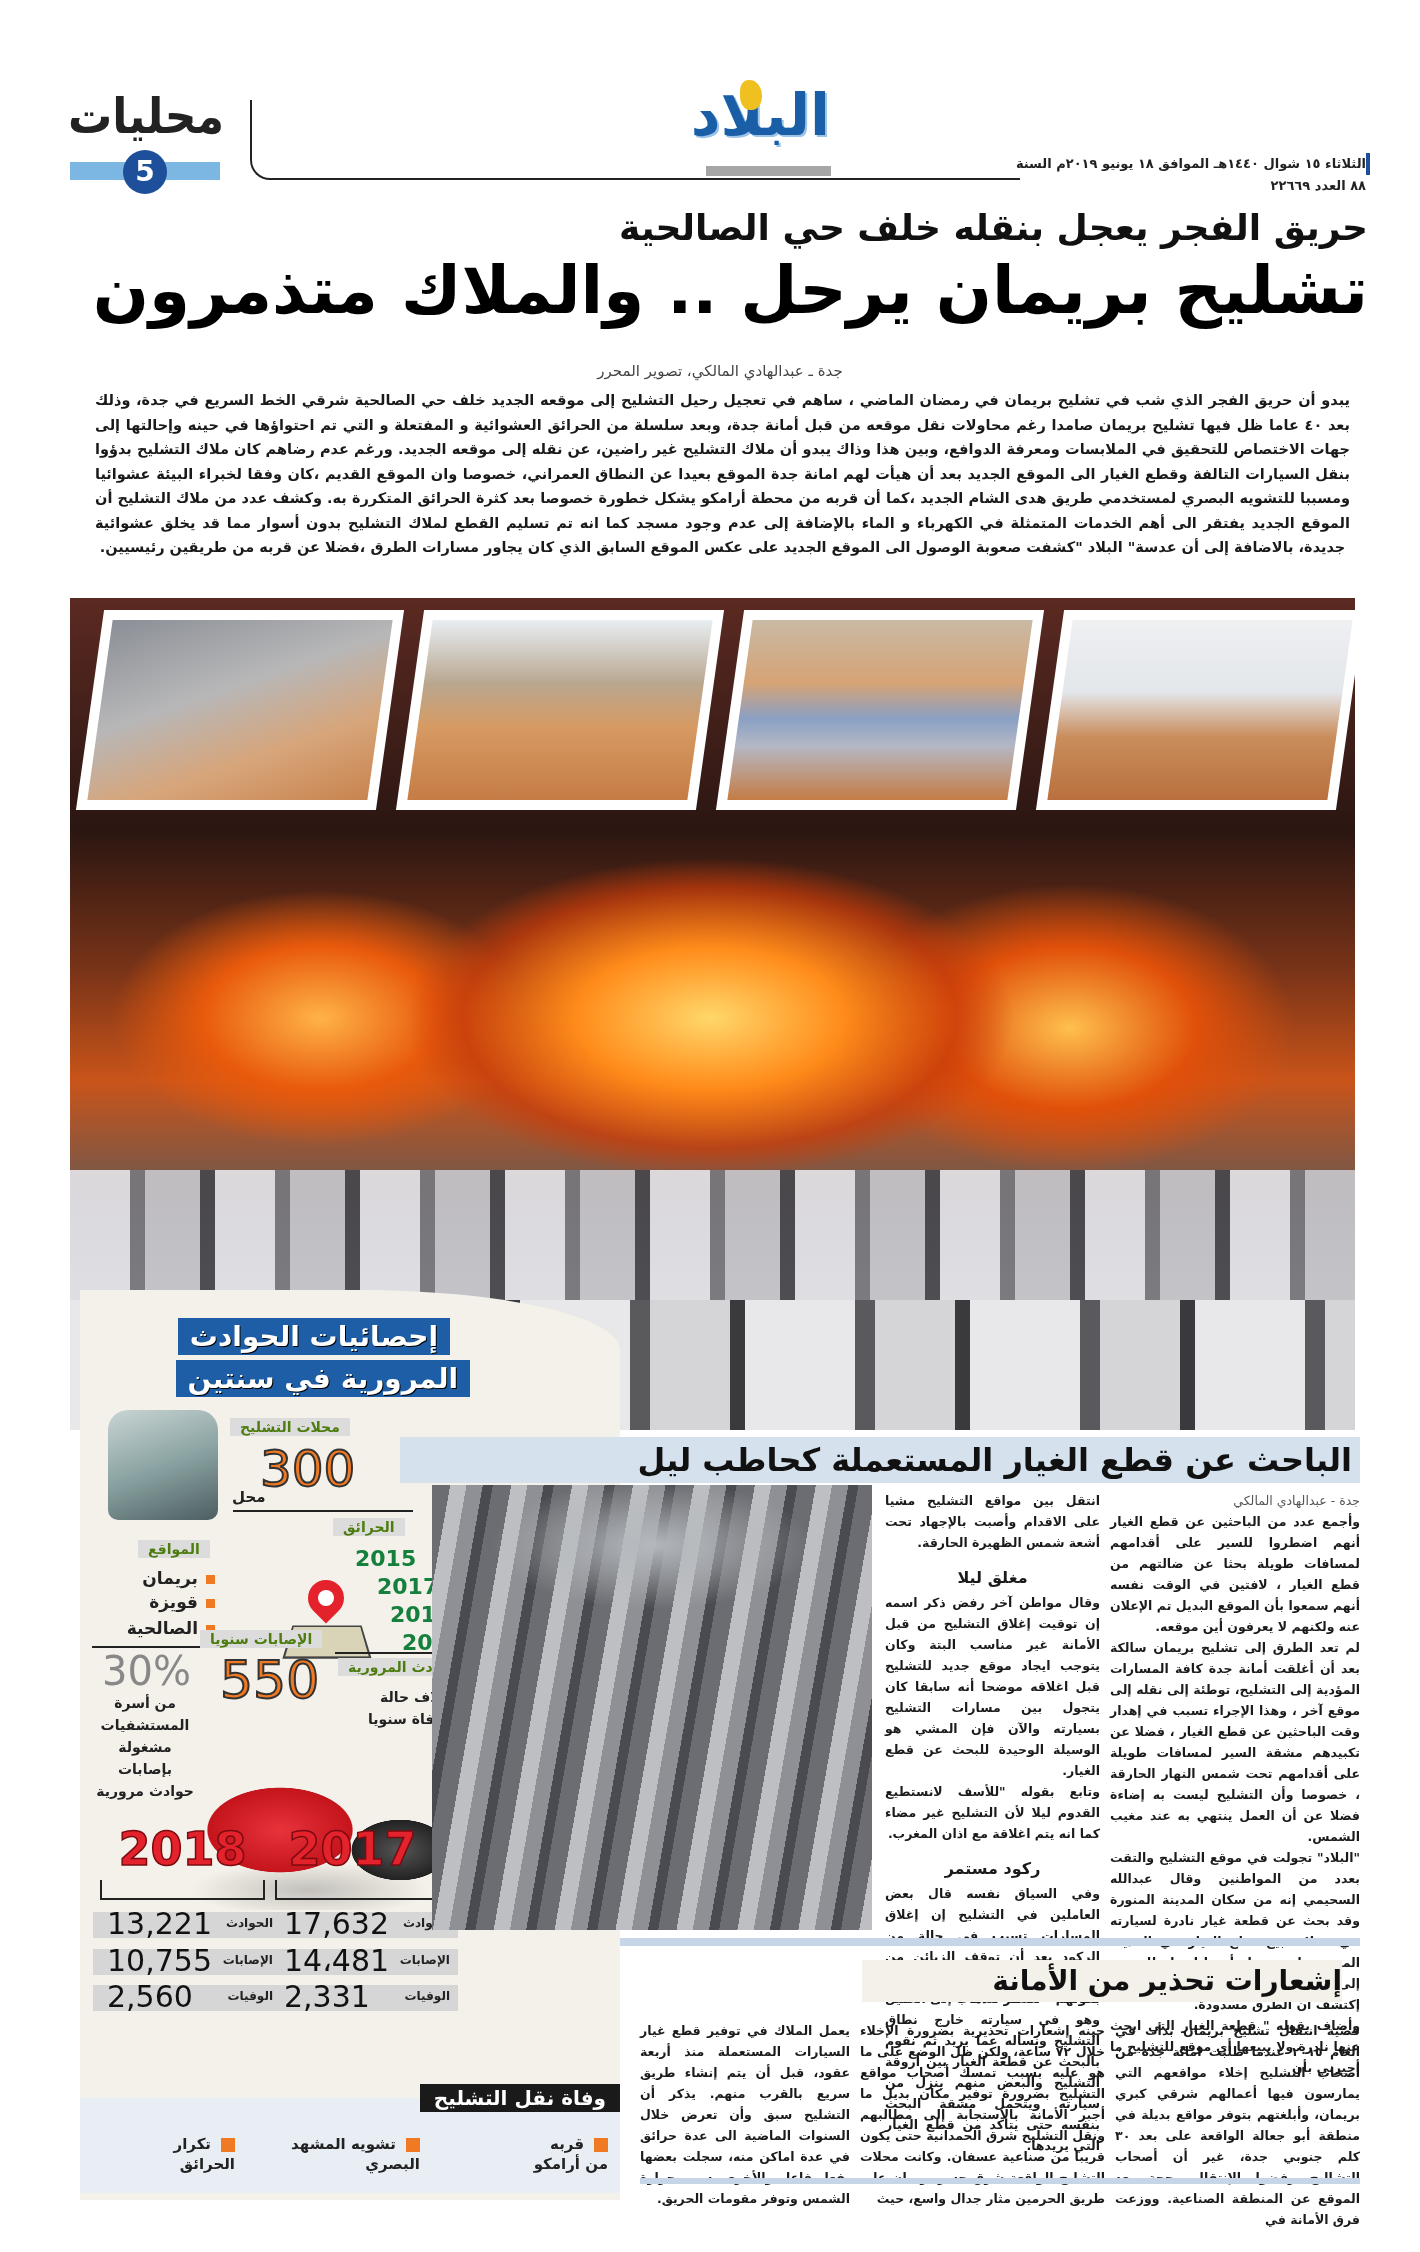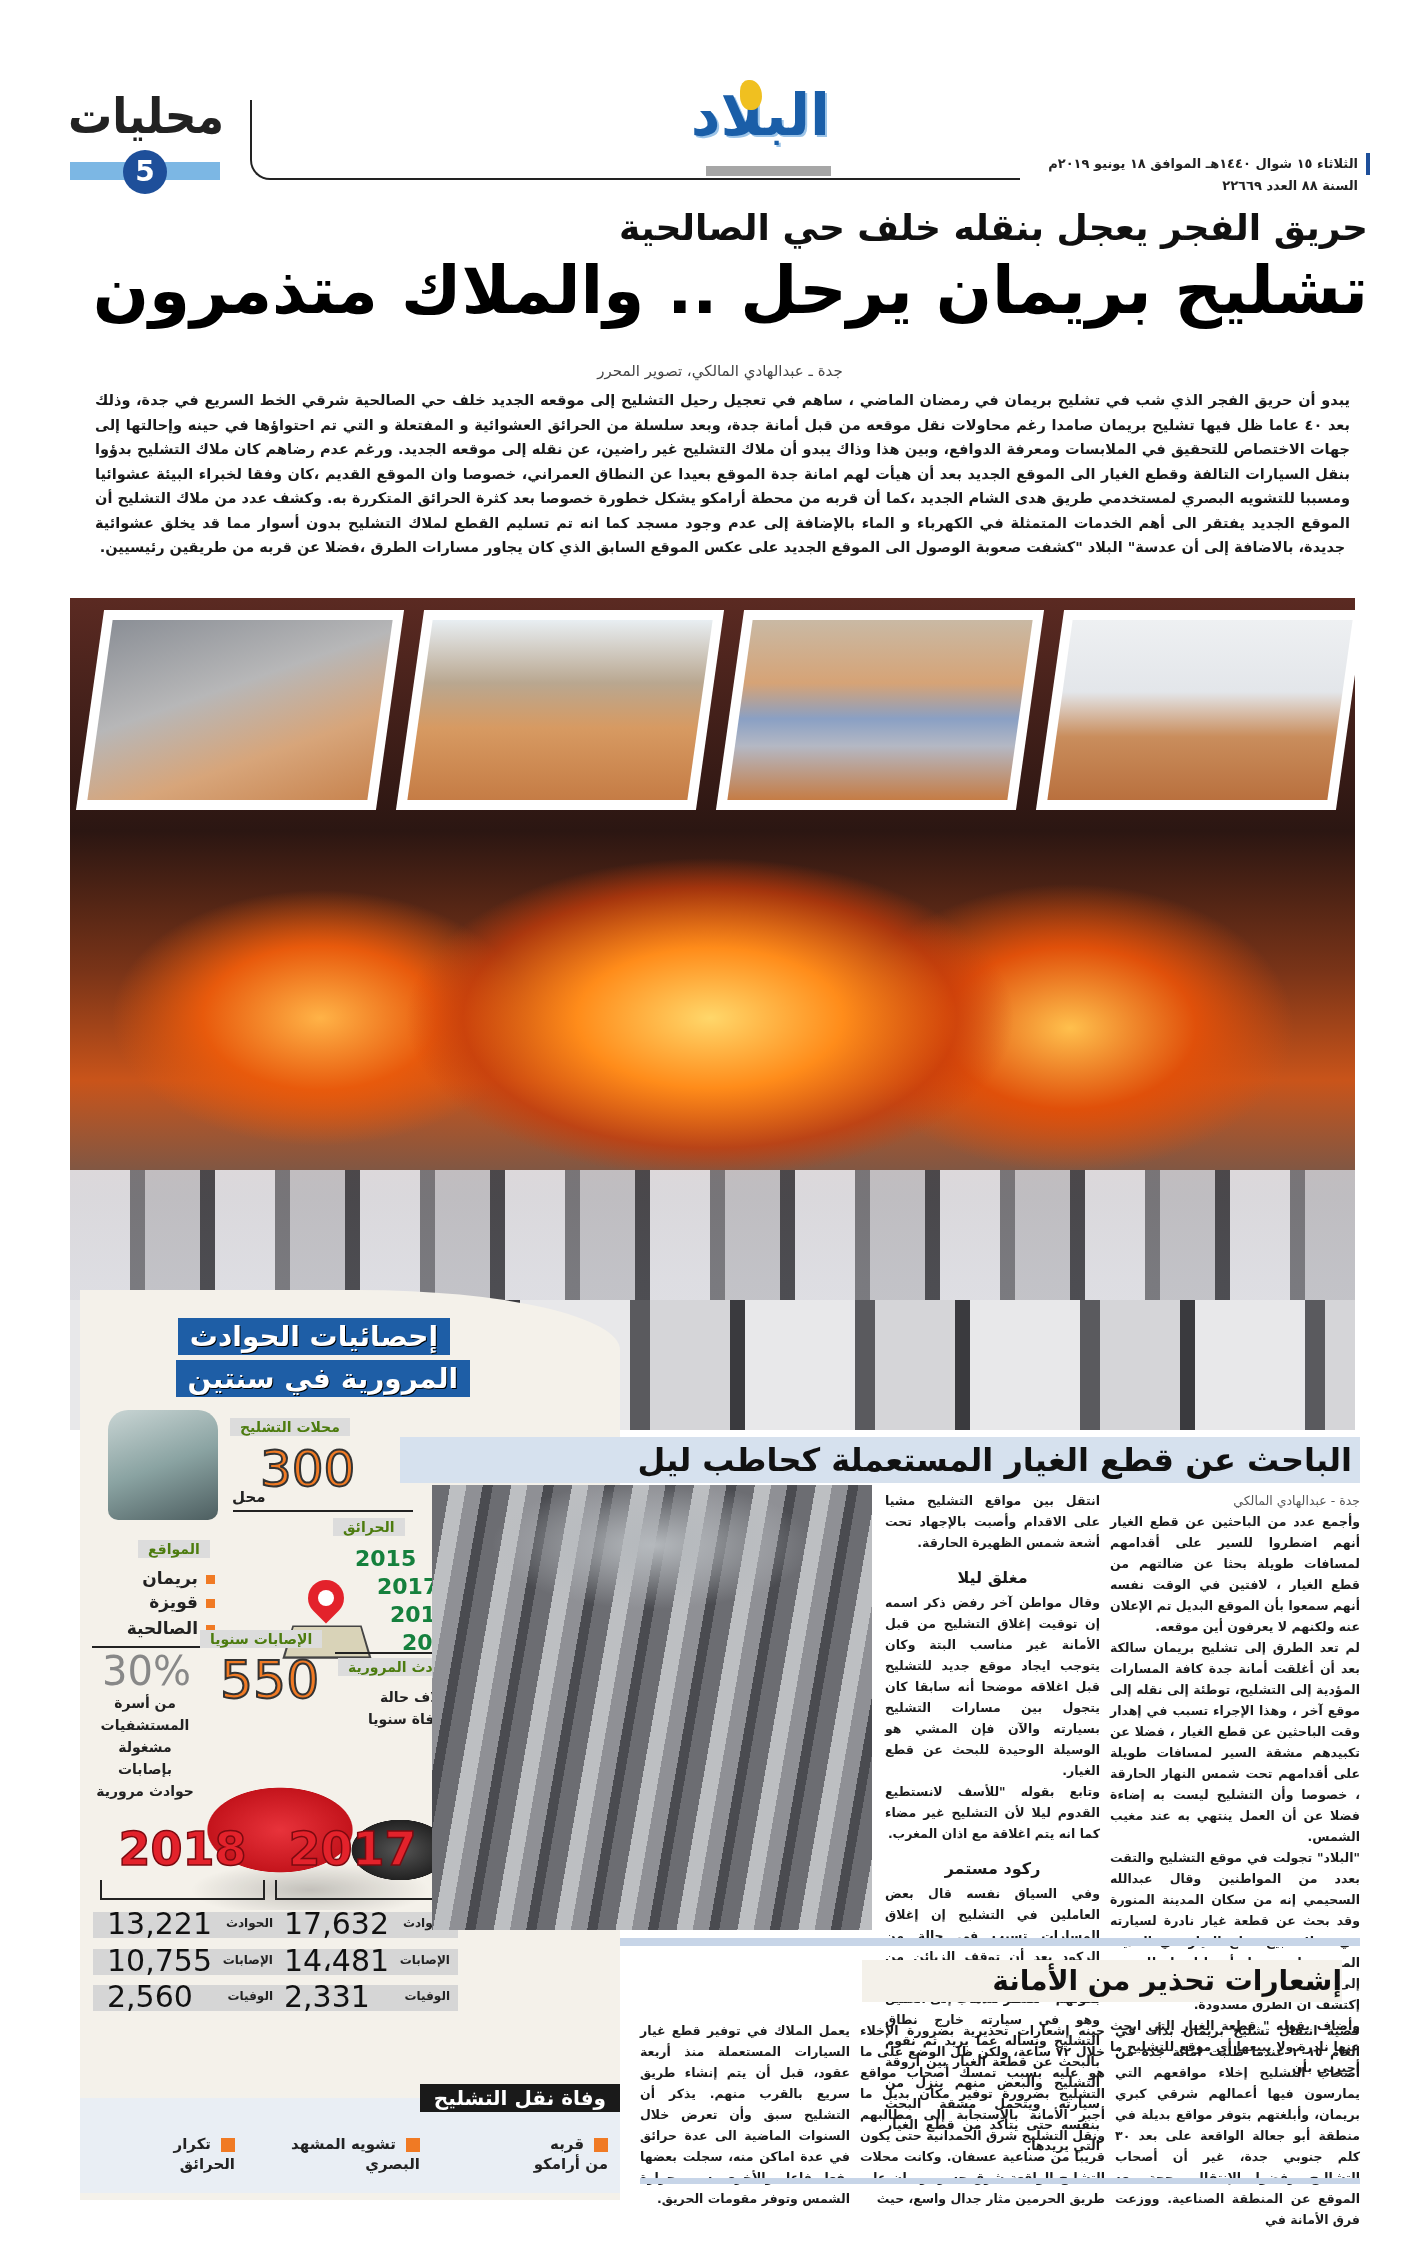--- a/index.html
+++ b/index.html
@@ -7,21 +7,21 @@
 .abs{position:absolute}
 
 .sec-title{left:68px;top:88px;font-size:49px;font-weight:bold;color:#222;direction:rtl;font-family:"DejaVu Sans Condensed","DejaVu Sans",sans-serif;letter-spacing:-2px}
 .page-num-bar{left:70px;top:162px;width:150px;height:18px;background:#7cb7e4}
 .page-num{left:123px;top:150px;width:44px;height:44px;border-radius:50%;background:#1e4f9a;color:#fff;font-weight:bold;font-size:28px;text-align:center;line-height:44px}
 .hdr-line{left:250px;top:100px;width:770px;height:80px;border-left:2px solid #222;border-bottom:2px solid #222;border-bottom-left-radius:20px}
 .logo{left:700px;top:80px;width:130px;height:90px;text-align:center}
 .logo-text{font-size:58px;font-weight:bold;color:#1a5ea8;direction:rtl;line-height:70px;text-shadow:2px 2px 0 #9cc4e8}
 .logo-sun{position:absolute;left:40px;top:0;width:22px;height:30px;background:#f0c020;border-radius:40% 60% 50% 50%}
 .logo-bar{left:706px;top:166px;width:125px;height:10px;background:#a6a6a6}
-.dateline{left:1010px;top:153px;width:360px;height:22px;border-right:4px solid #1e4f9a;font-size:13px;direction:rtl;text-align:right;padding-right:8px;line-height:22px;font-weight:bold;color:#222}
+.dateline{left:1010px;top:153px;width:360px;height:22px;border-right:4px solid #1e4f9a;font-size:13px;direction:rtl;text-align:right;line-height:22px;font-weight:bold;color:#222}
 
 .kicker{right:52px;top:207px;font-size:36px;font-weight:bold;direction:rtl;color:#111}
 .headline{right:52px;top:252px;font-size:66px;font-weight:bold;direction:rtl;color:#000;letter-spacing:-1px}
 .byline{left:560px;top:362px;width:320px;text-align:center;direction:rtl;font-size:15px;color:#444}
 .lead{left:95px;top:388px;width:1255px;direction:rtl;text-align:justify;text-align-last:center;font-size:14.5px;line-height:24.5px;color:#1a1a1a;font-weight:bold}
 
 .main-photo{left:70px;top:598px;width:1285px;height:832px;background:
 radial-gradient(ellipse 380px 200px at 640px 420px,#ffd76a 0%,#ff8c1a 35%,rgba(200,60,10,.7) 65%,transparent 80%),
 radial-gradient(ellipse 260px 160px at 250px 420px,#ffb347 0%,#e85a0c 45%,transparent 80%),
 radial-gradient(ellipse 280px 180px at 1000px 430px,#ffc04d 0%,#e0500a 45%,transparent 80%),

